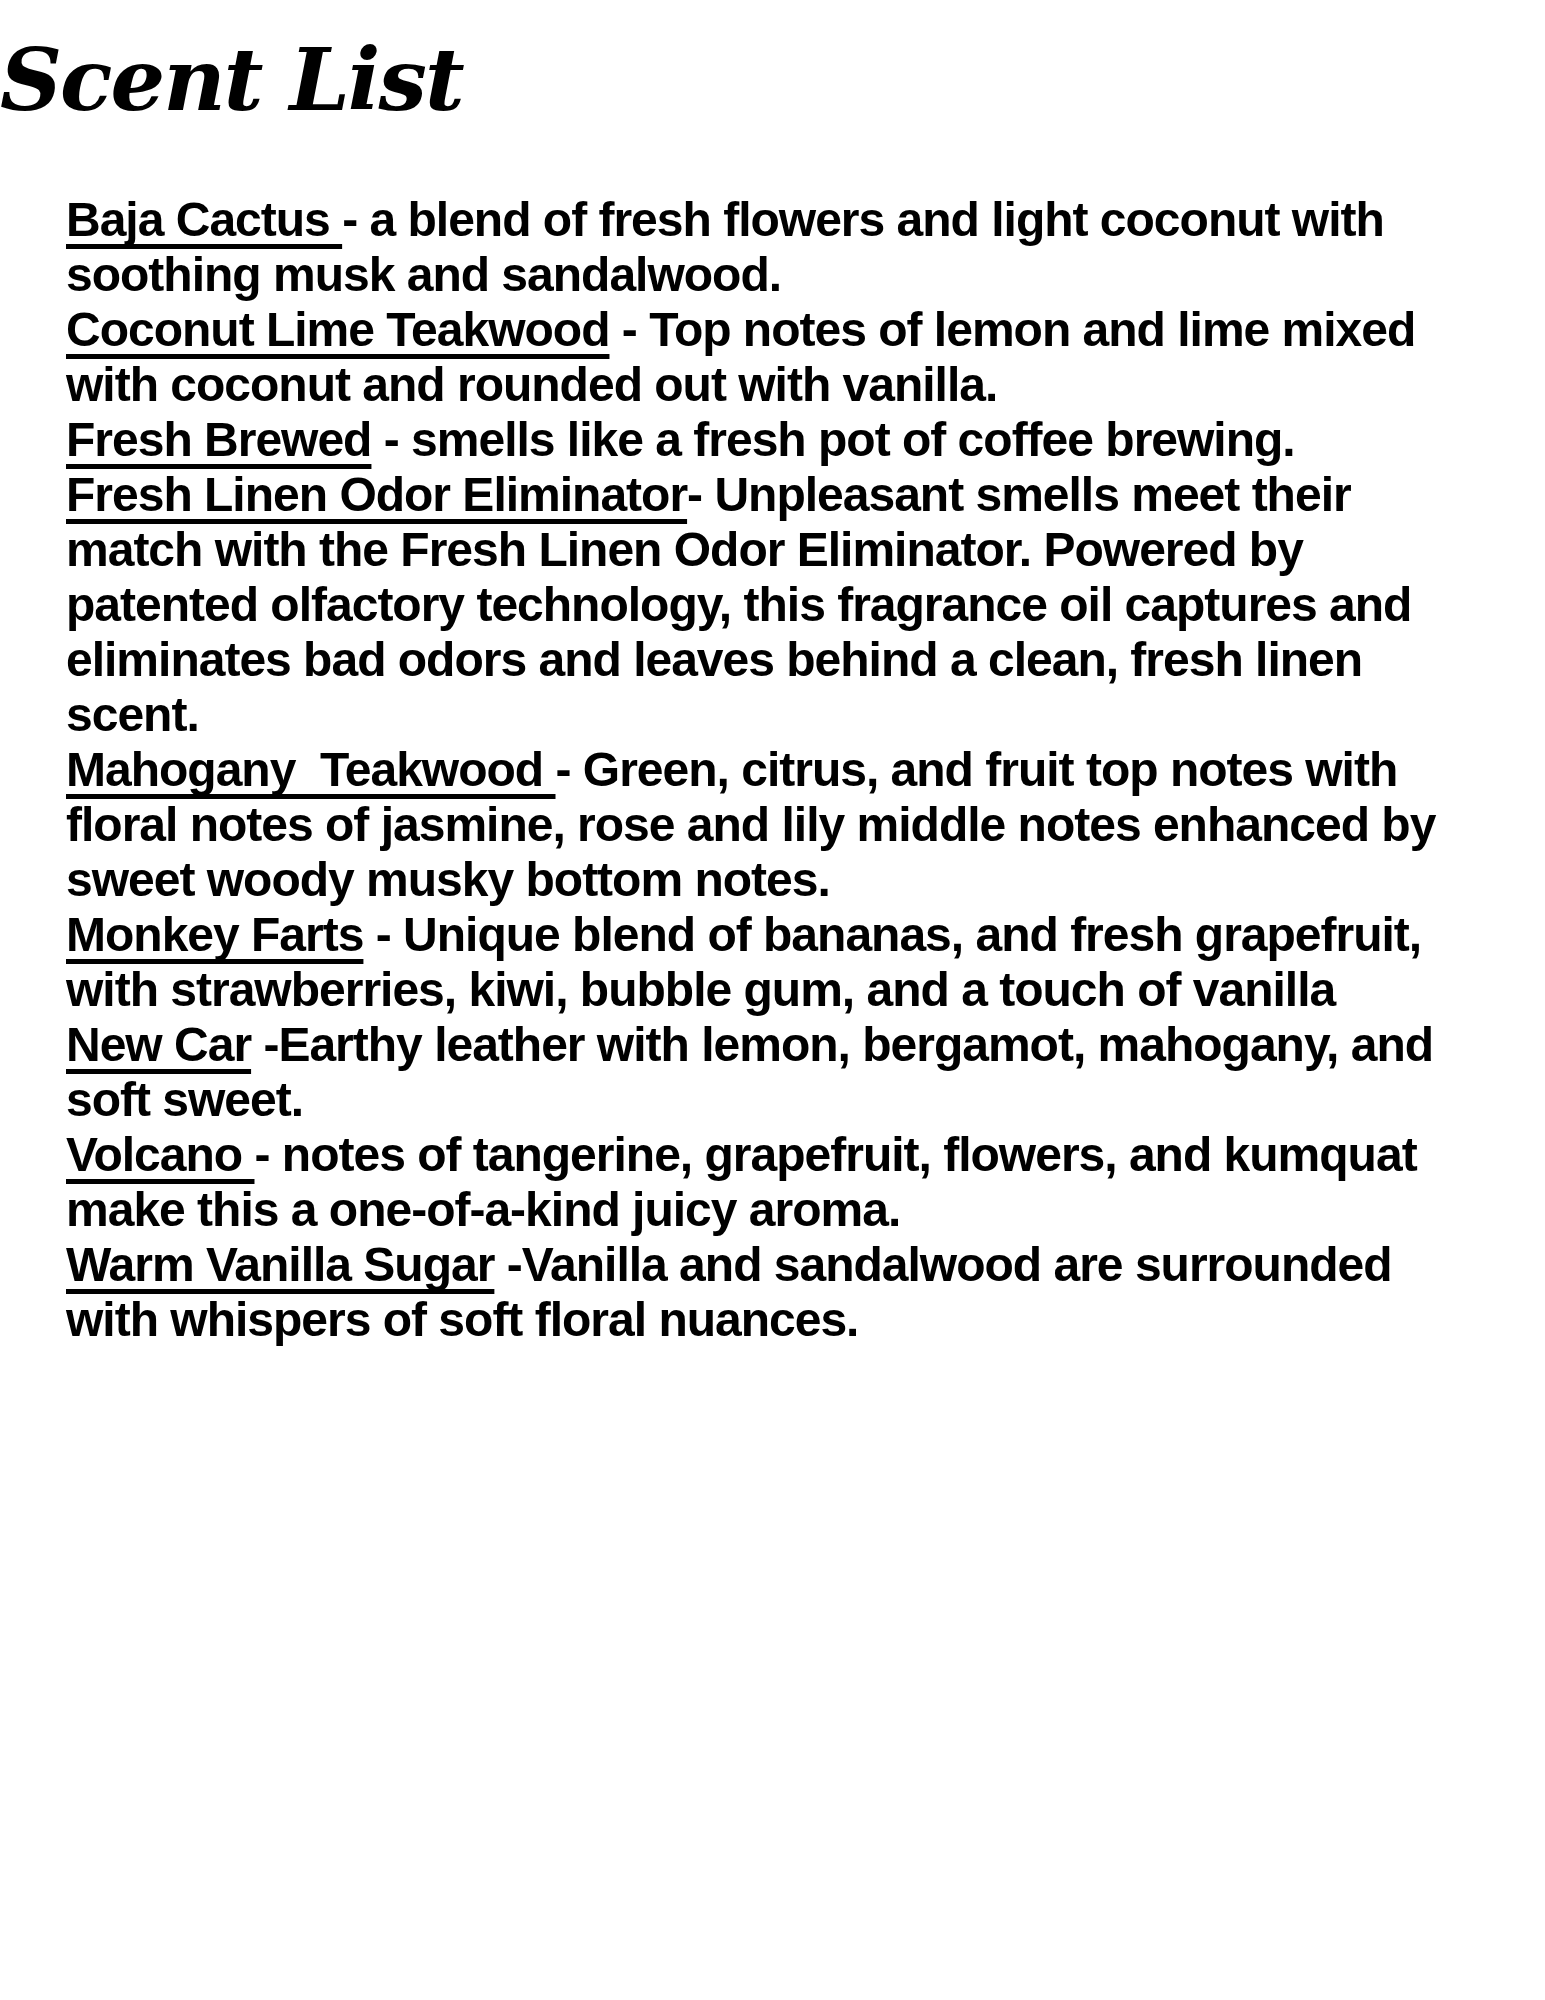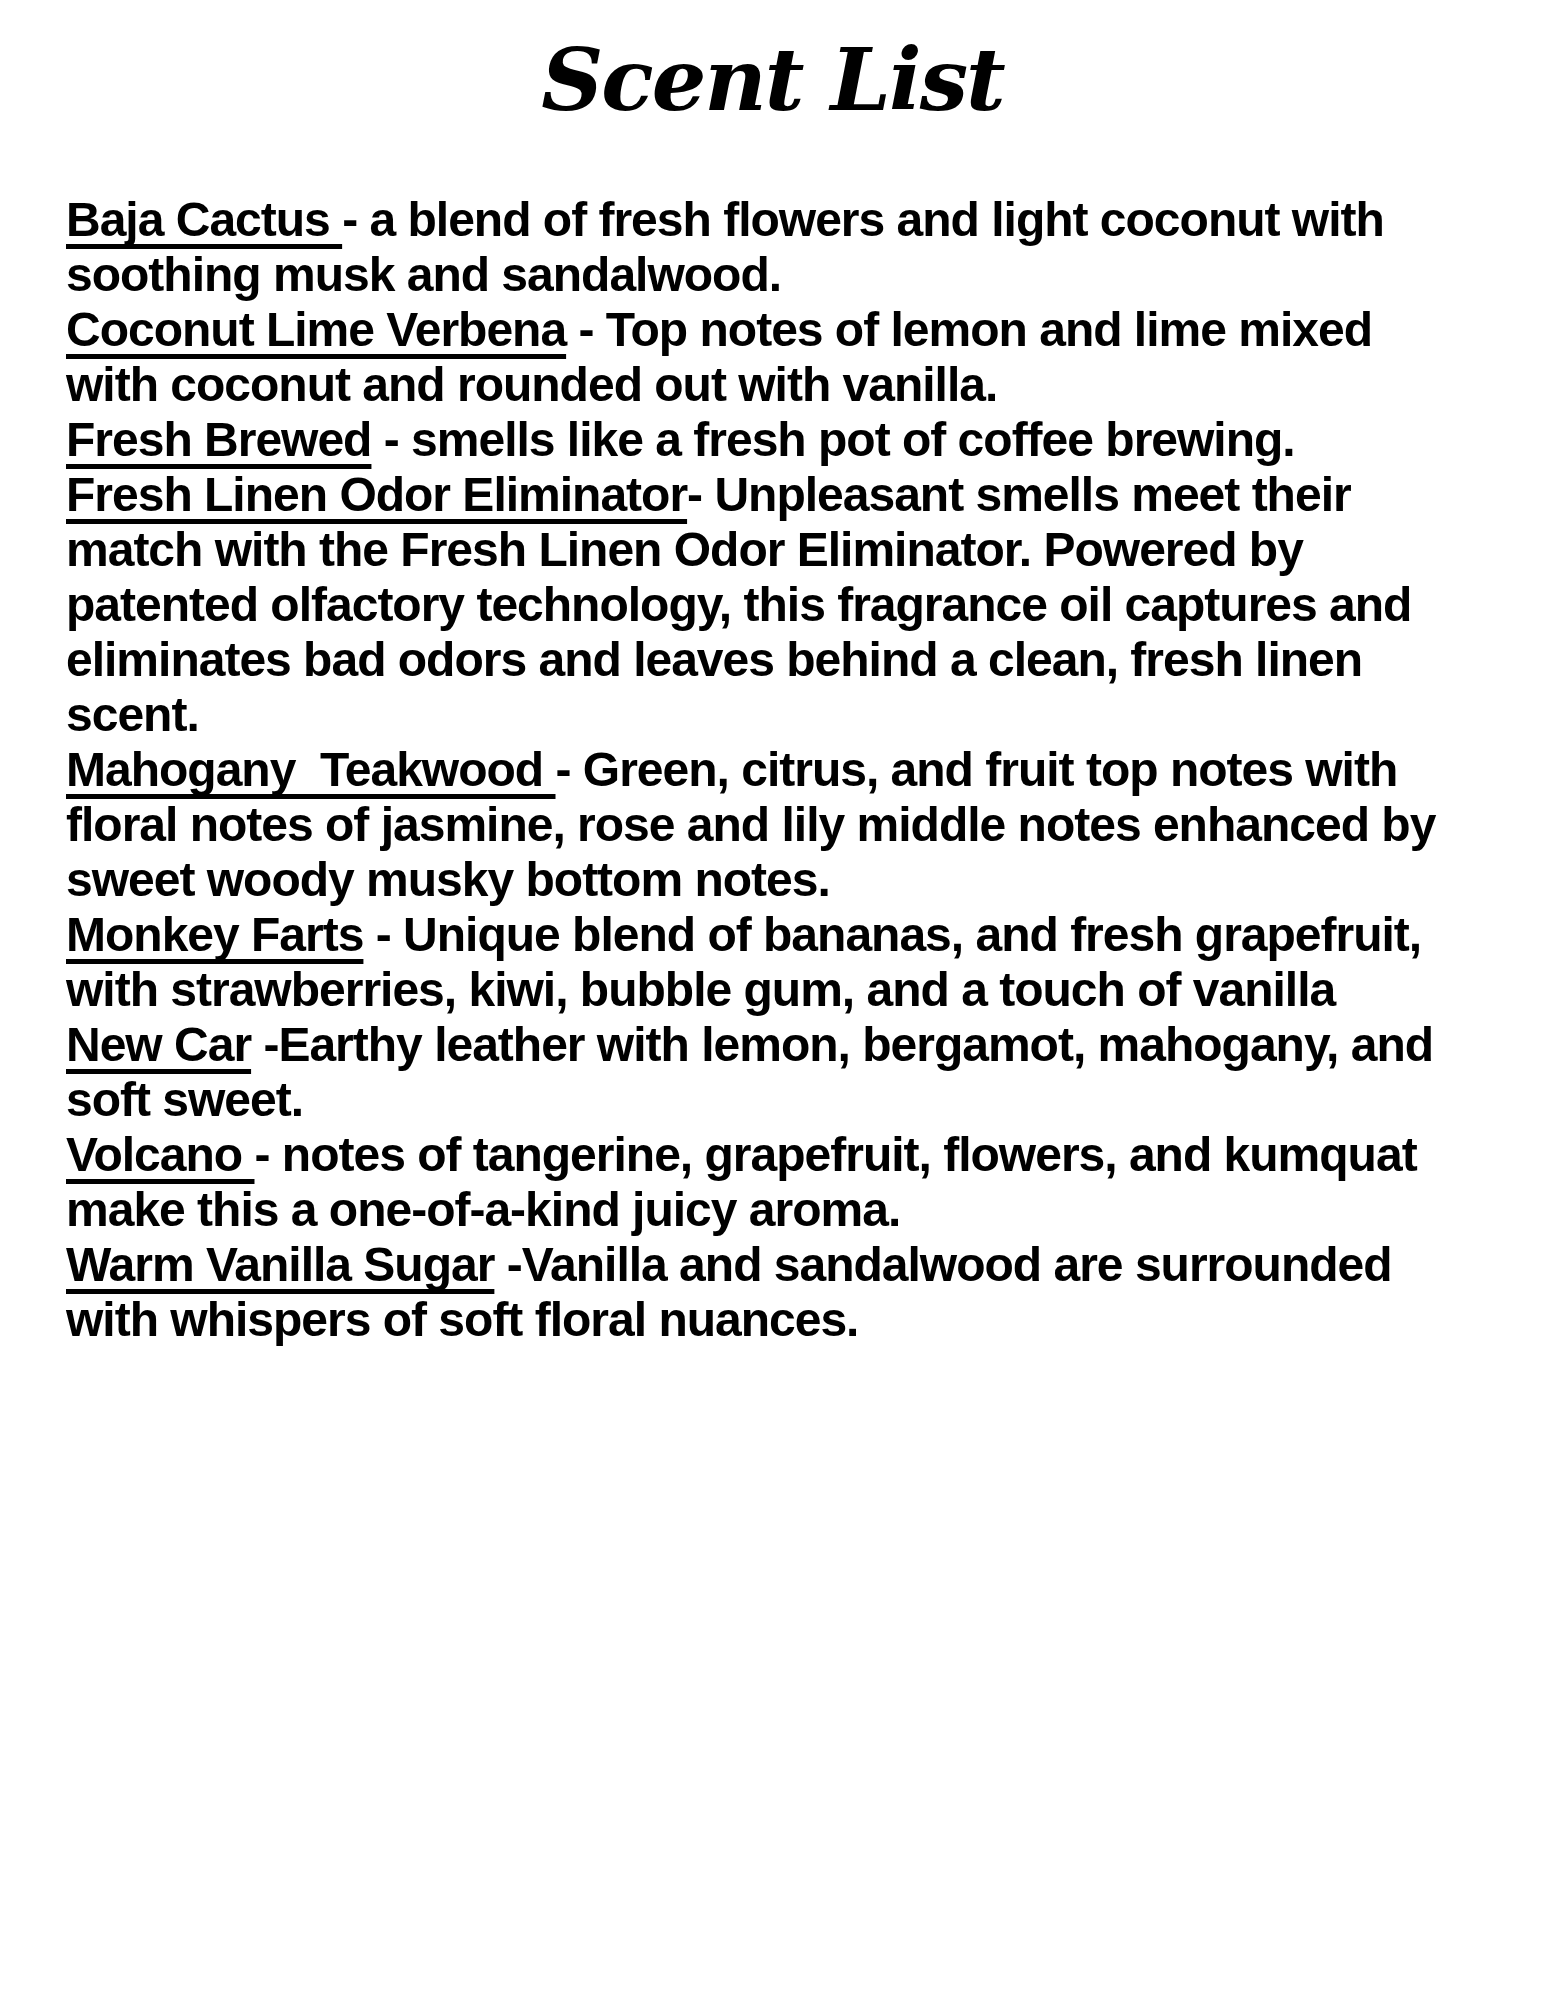--- a/index.html
+++ b/index.html
@@ -10,21 +10,20 @@
   .page {
     position: relative;
     width: 1545px;
     height: 2000px;
     background: #ffffff;
     color: #000000;
     overflow: hidden;
   }
   .title {
     margin: 26px 0 0 0;
-    text-align: center;
     font-family: "DejaVu Serif", serif;
     font-style: italic;
     font-weight: bold;
     font-size: 86px;
     line-height: 1.25;
     letter-spacing: -2px;
     color: #000000;
   }
   .list {
     margin-top: 58px;
@@ -55,21 +54,21 @@
 <body>
 
 <div class="page">
   <h1 class="title">Scent List</h1>
 
   <div class="list" id="scent-list">
   <p class="entry"><span class="scent-name">Baja Cactus </span><span class="scent-desc">- a blend of fresh flowers and light coconut with soothing musk and sandalwood.</span></p>
 
 
 
-  <p class="entry"><span class="scent-name">Coconut Lime Verbena</span><span class="scent-desc"> - Top notes of lemon and lime mixed with coconut and rounded out with vanilla.</span></p>
+  <p class="entry"><span class="scent-name">Coconut Lime Teakwood</span><span class="scent-desc"> - Top notes of lemon and lime mixed with coconut and rounded out with vanilla.</span></p>
 
   <p class="entry"><span class="scent-name">Fresh Brewed</span><span class="scent-desc"> - smells like a fresh pot of coffee brewing.</span></p>
 
   <p class="entry"><span class="scent-name">Fresh Linen Odor Eliminator</span><span class="scent-desc">- Unpleasant smells meet their match with the Fresh Linen Odor Eliminator. Powered by patented olfactory technology, this fragrance oil captures and eliminates bad odors and leaves behind a clean, fresh linen scent.</span></p>
 
   <p class="entry"><span class="scent-name">Mahogany  Teakwood </span><span class="scent-desc">- Green, citrus, and fruit top notes with floral notes of jasmine, rose and lily middle notes enhanced by sweet woody musky bottom notes.</span></p>
 
   <p class="entry"><span class="scent-name">Monkey Farts</span><span class="scent-desc"> - Unique blend of bananas, and fresh grapefruit, with strawberries, kiwi, bubble gum, and a touch of vanilla</span></p>
 
   <p class="entry"><span class="scent-name">New Car</span><span class="scent-desc"> -Earthy leather with lemon, bergamot, mahogany, and soft sweet.</span></p>

